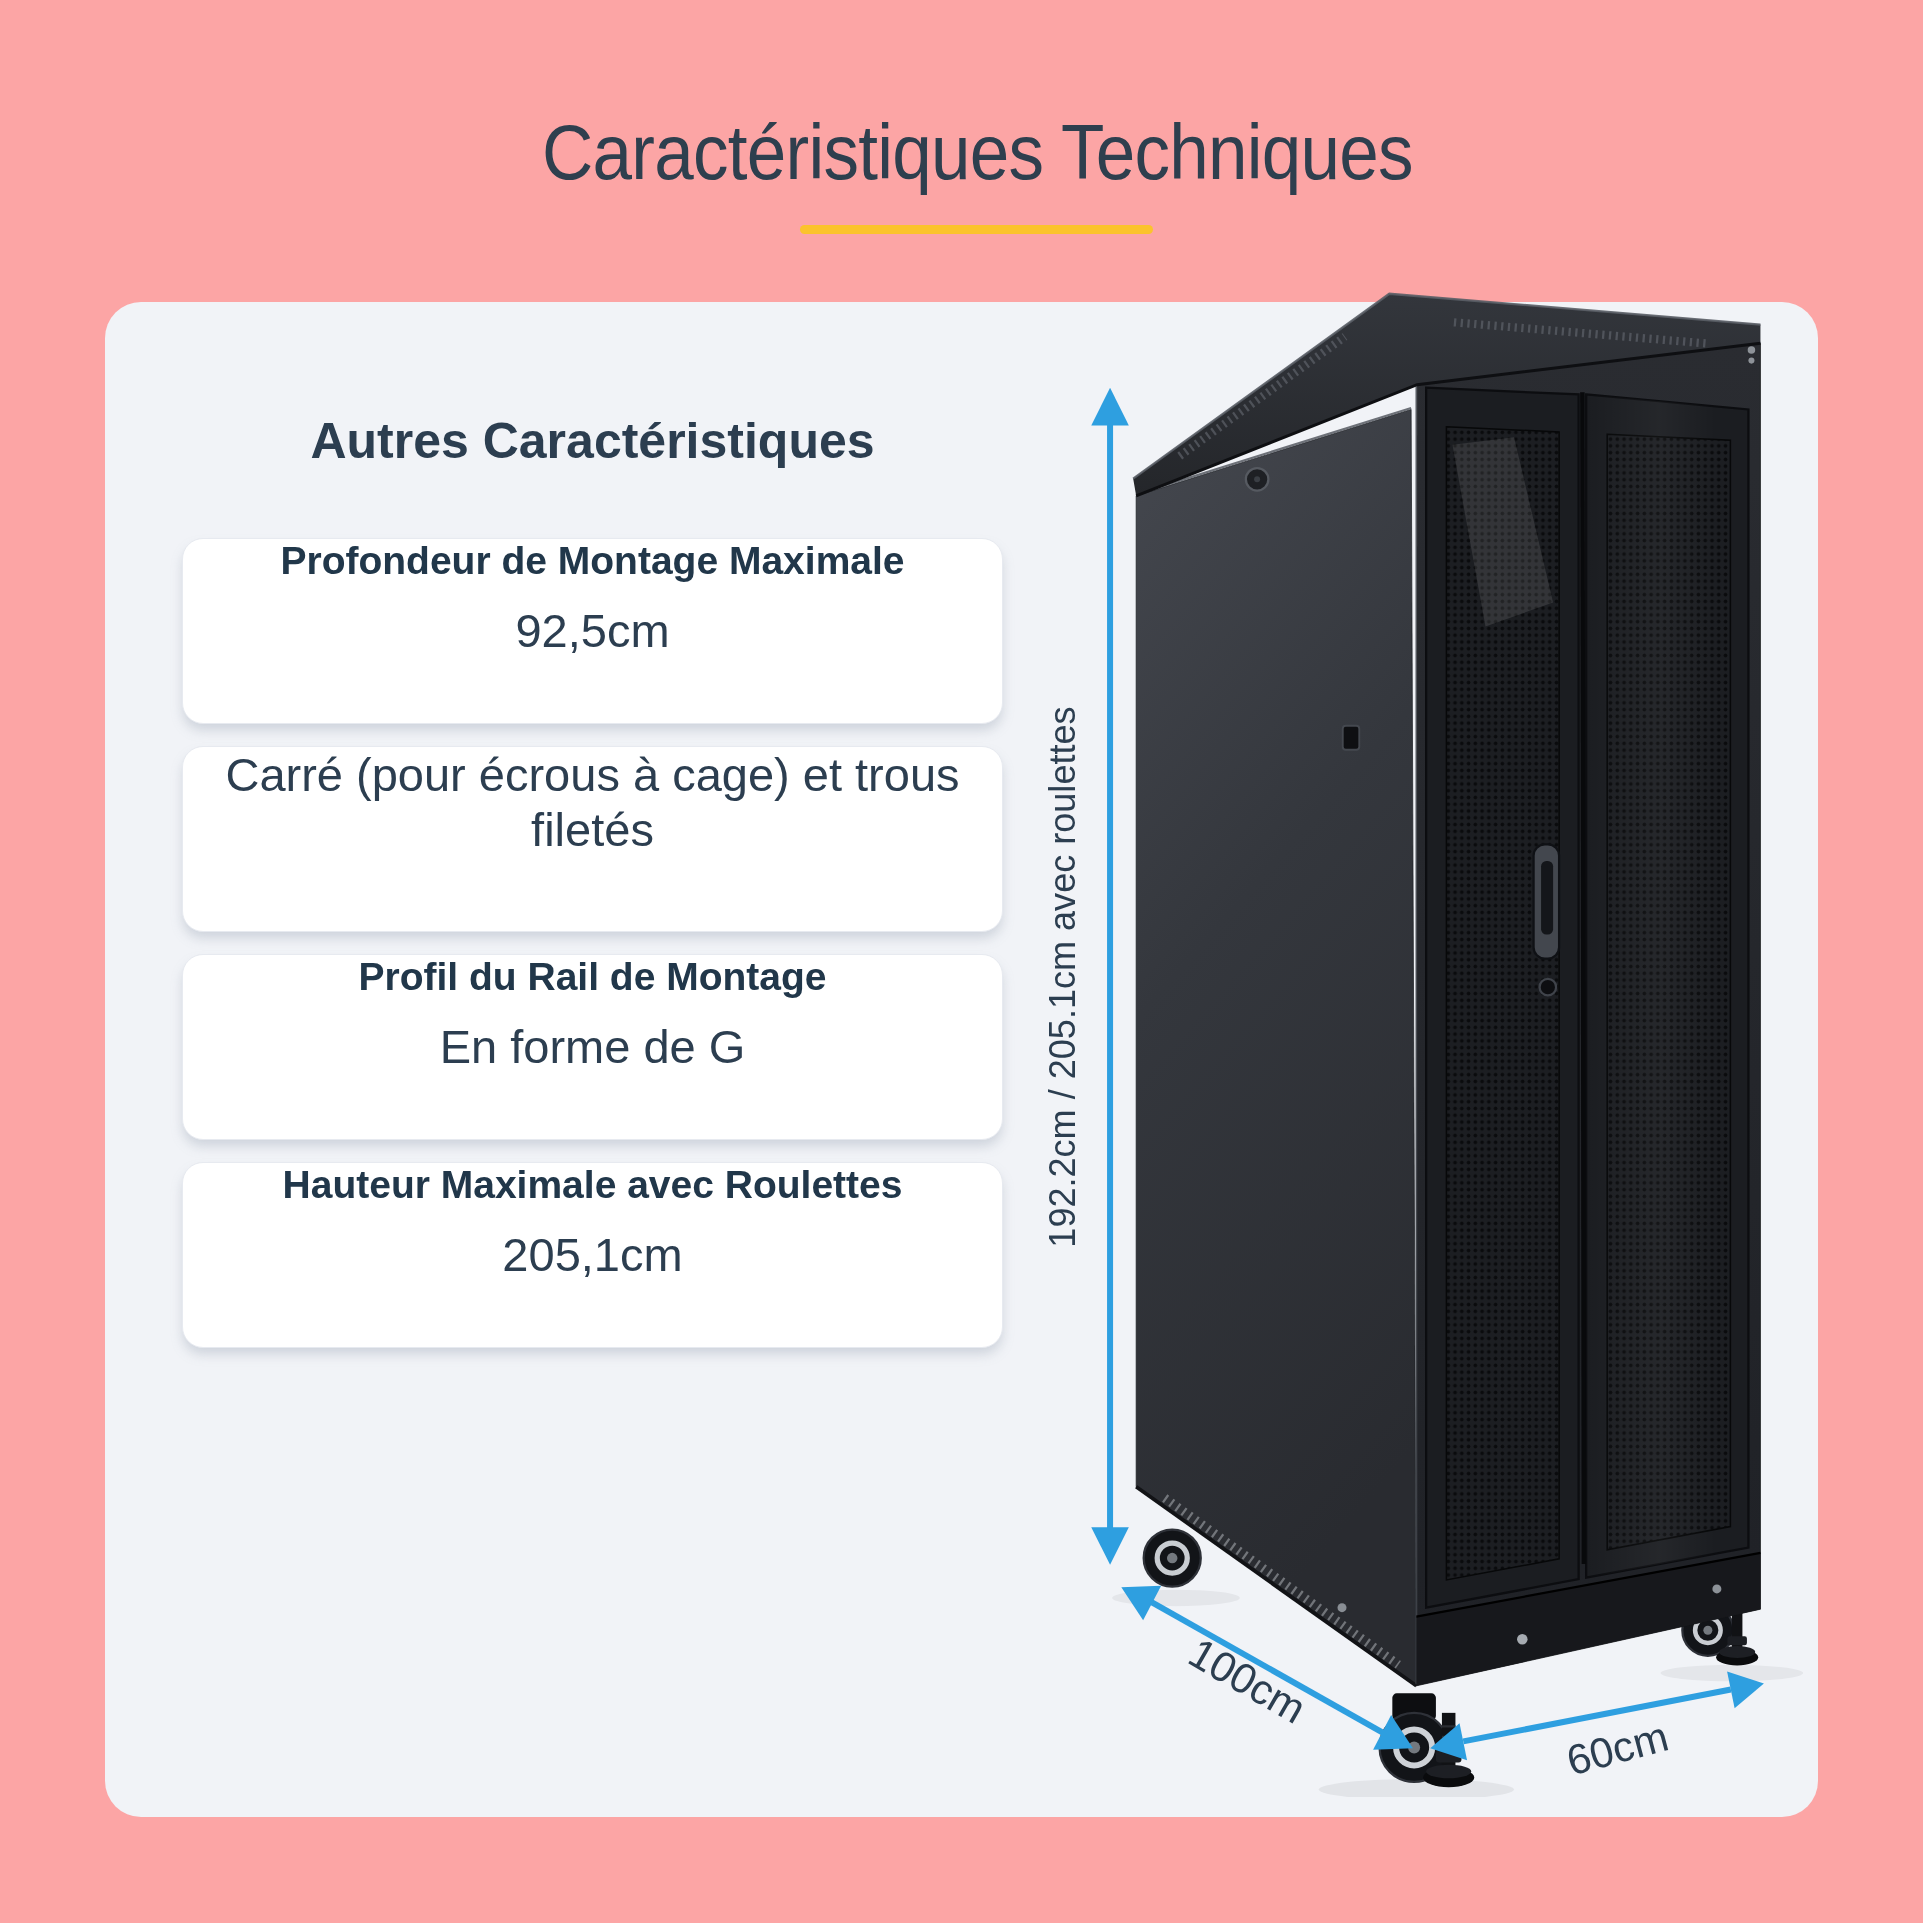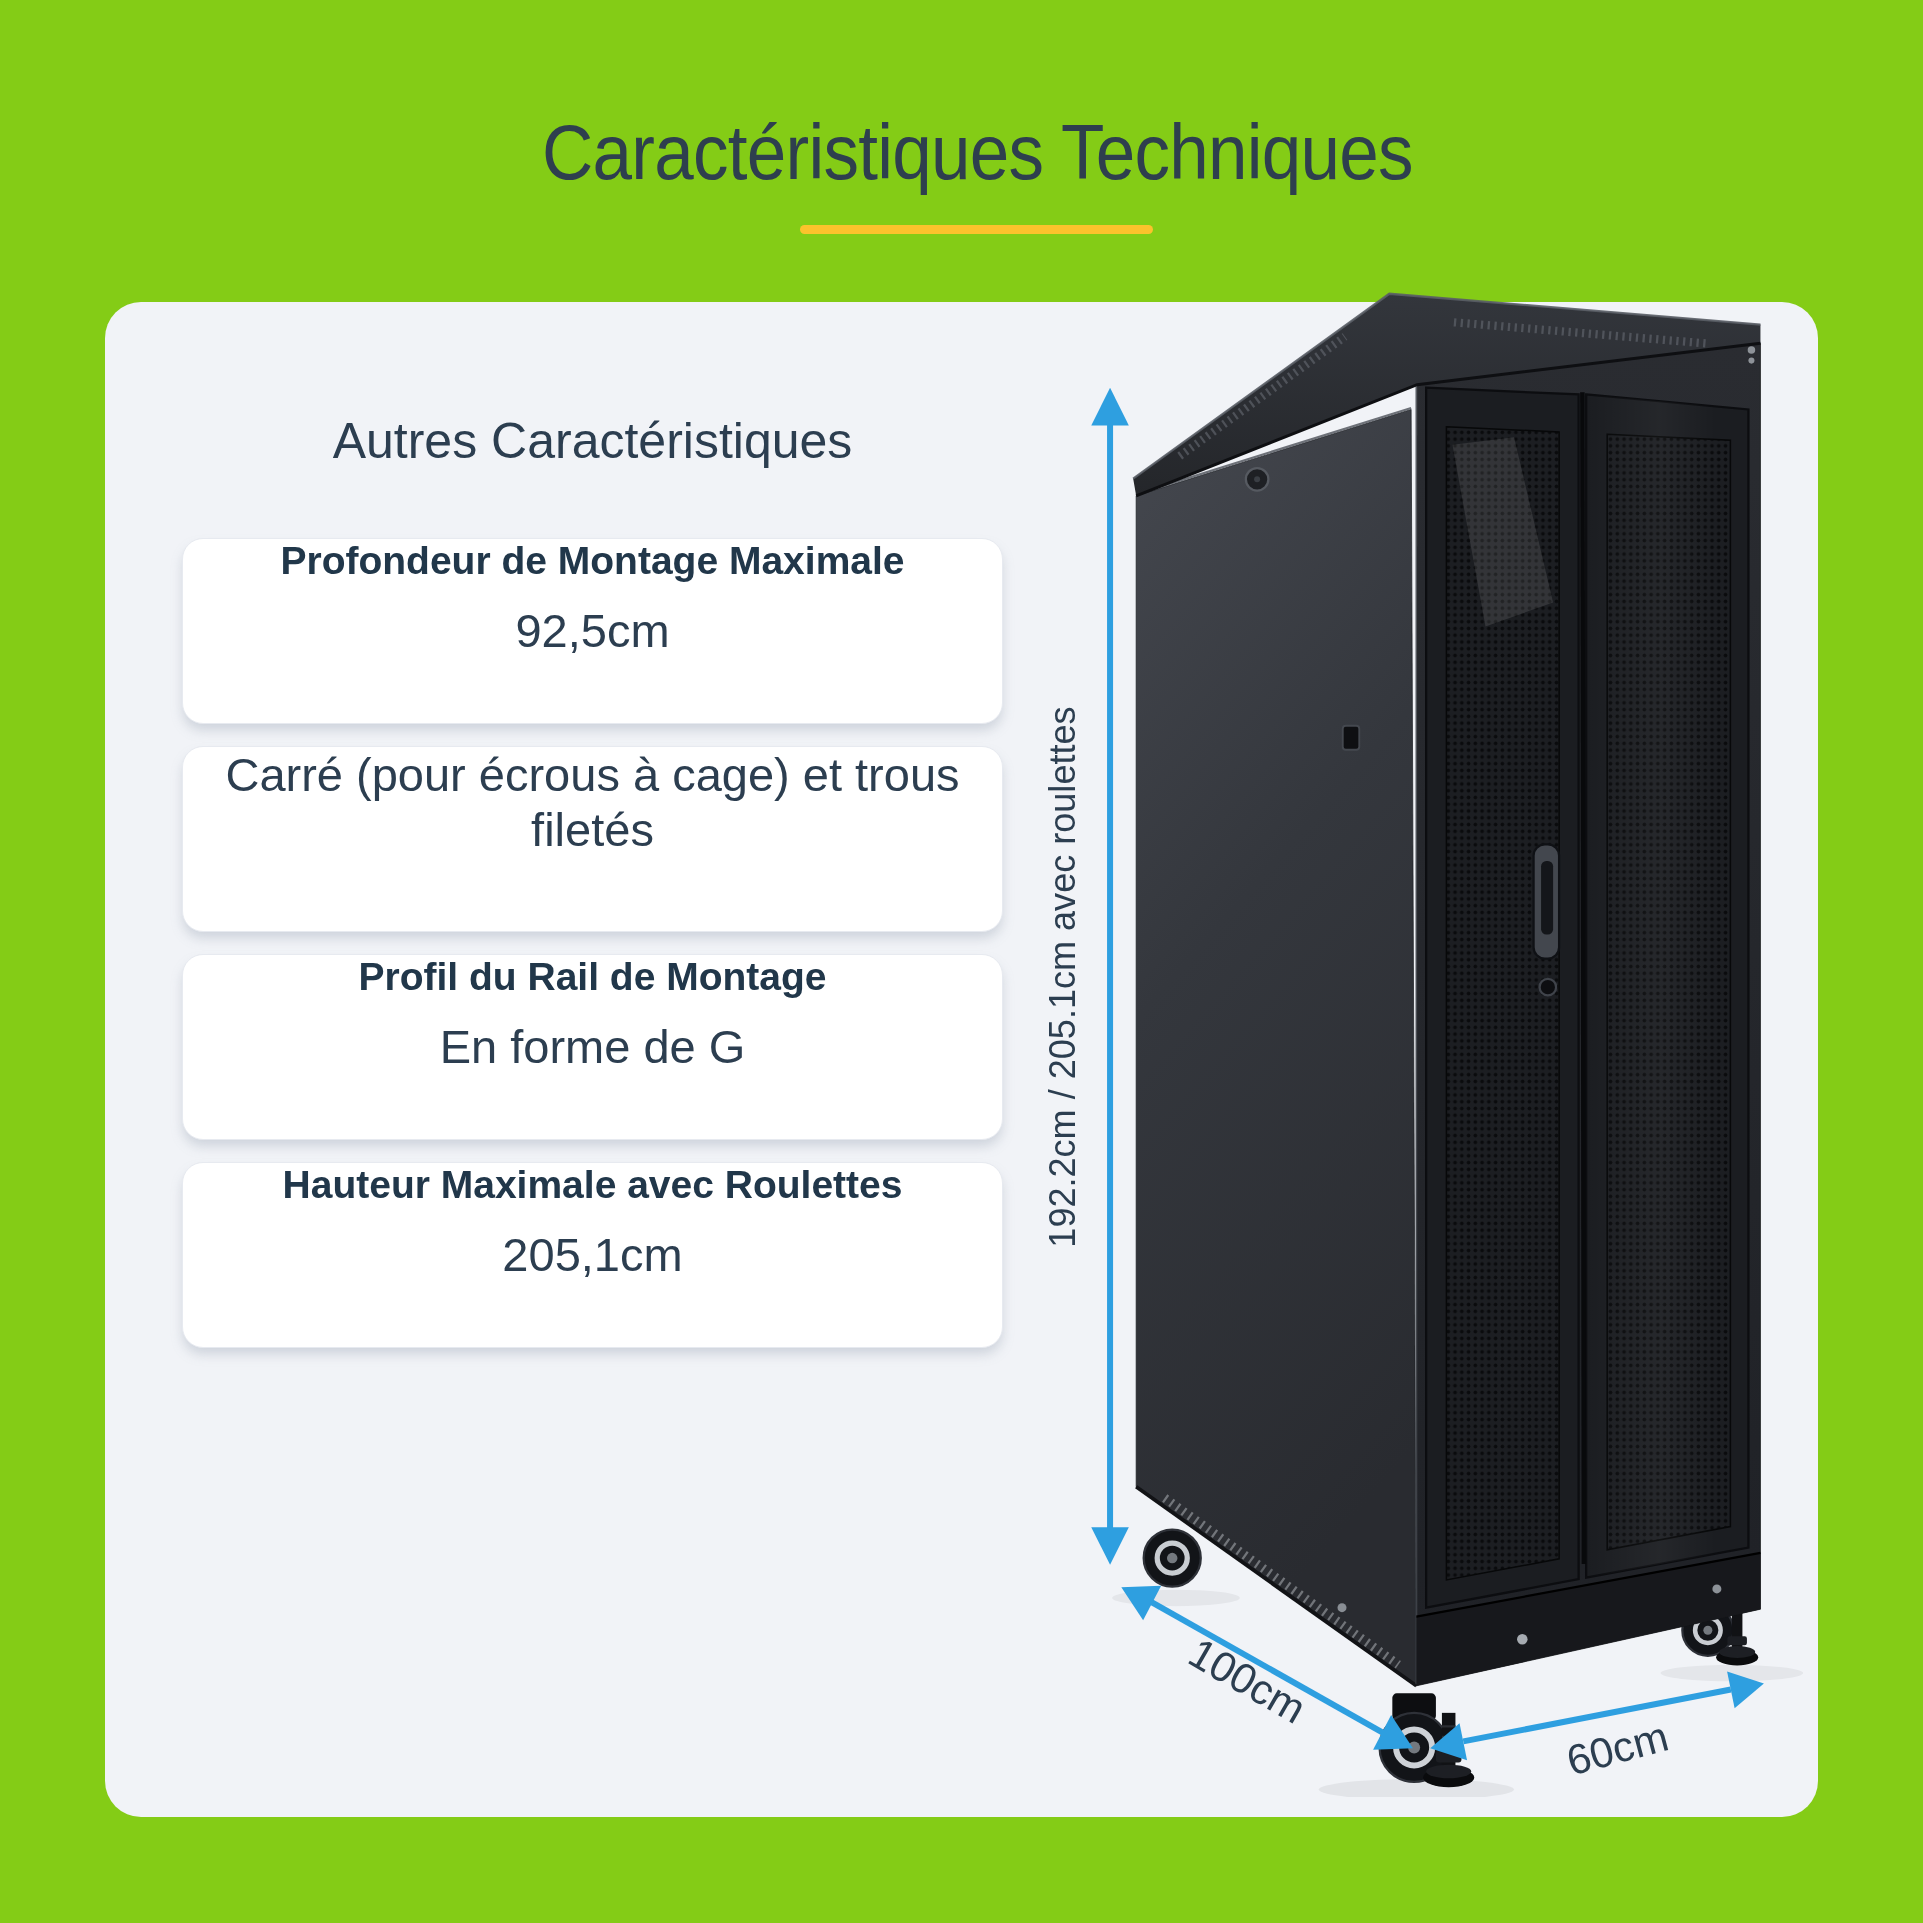--- a/index.html
+++ b/index.html
@@ -1,35 +1,35 @@
 <!DOCTYPE html>
 <html style="--ink: #2C3E50; --ink-deep: #21374A; --accent-yellow: #FBC32C; --arrow-blue: #2E9FE0; --panel-bg: #F1F3F7; --card-bg: #FFFFFF;font-size:12px"><head>
 <meta charset="utf-8">
 <style>
   :root{
     --ink:#2C3E50; --ink-deep:#21374A; --accent-yellow:#FBC32C;
     --arrow-blue:#2E9FE0; --panel-bg:#F1F3F7; --card-bg:#FFFFFF;
   }
   html,body{margin:0;padding:0;background:#fff;}
-  .page{position:relative;width:1924px;height:1924px;background:#84cc16;overflow:hidden;
+  .page{position:relative;width:1924px;height:1924px;background:#fca5a5;overflow:hidden;
         font-family:"Liberation Sans","DejaVu Sans",sans-serif;color:var(--ink);}
 
   
   .title-wrap{position:absolute;top:107px;left:0;width:100%;text-align:center;transform:translateX(15px);}
   .title{display:inline-block;font-size:78px;font-weight:400;letter-spacing:-0.8px;
          color:#2E3F4E;transform:scaleX(.91);white-space:nowrap;}
   .title-underline{position:absolute;top:225px;left:800px;width:353px;height:9px;
          border-radius:4.5px;background:var(--accent-yellow);}
 
   
   .panel{position:absolute;left:105px;top:302px;width:1713px;height:1515px;
          border-radius:36px;background:var(--panel-bg);}
 
   .panel-heading{position:absolute;left:182px;top:370px;width:821px;text-align:center;
-         font-size:50px;font-weight:400;line-height:1.16;color:var(--ink);}
+         font-size:50px;font-weight:700;line-height:1.16;color:var(--ink);}
   .panel-heading span{display:block;}
 
   .cards{position:absolute;left:182px;top:538px;width:821px;display:flex;
          flex-direction:column;gap:22px;}
   .card{height:186px;background:var(--card-bg);border:0.8px solid #E7EAF0;border-radius:21px;
         box-shadow:0 7.5px 12px -1.5px rgba(140,152,170,.35);
         display:flex;flex-direction:column;align-items:center;gap:19.5px;
         text-align:center;padding:0 22.5px;box-sizing:border-box;}
   .card-label{font-size:39px;font-weight:700;color:var(--ink-deep);}
   .card-value{font-size:47px;font-weight:400;color:var(--ink);}

